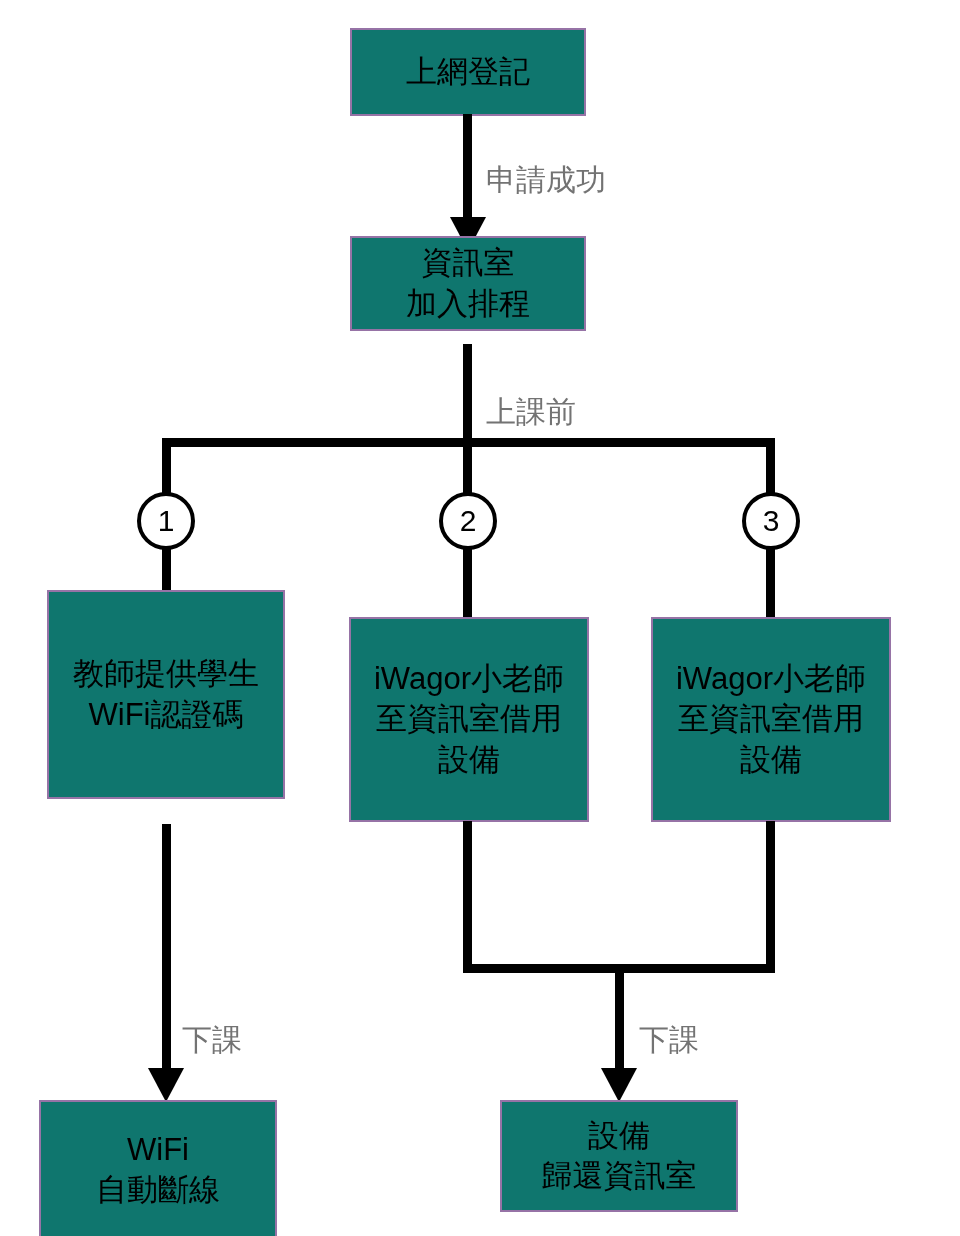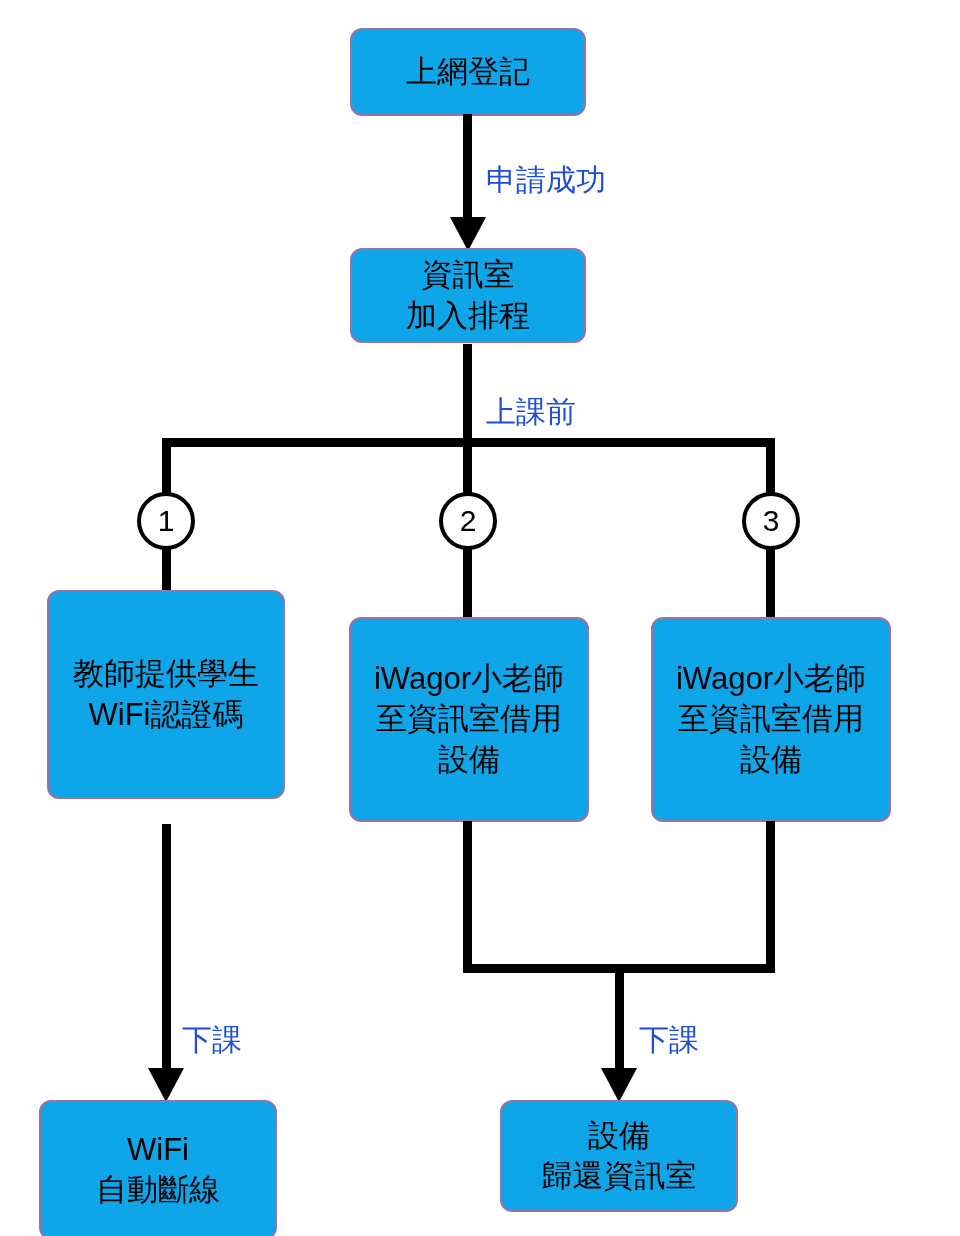--- a/index.html
+++ b/index.html
@@ -7,23 +7,23 @@
   body { font-family: "Liberation Sans", "DejaVu Sans", sans-serif; }
   .canvas {
     position: relative;
     width: 960px;
     height: 1236px;
     background: #ffffff;
     overflow: hidden;
   }
   .node {
     position: absolute;
-    background: #0ea5e9;
+    background: #0f766e;
     border: 2px solid #9673A6;
-    border-radius: 12px;
+    border-radius: 0;
     display: flex;
     align-items: center;
     justify-content: center;
     text-align: center;
     white-space: pre-line;
     font-size: 31px;
     line-height: 1.3;
     color: #000000;
   }
   .vline, .hline {
@@ -47,38 +47,38 @@
     border-radius: 50%;
     display: flex;
     align-items: center;
     justify-content: center;
     font-size: 30px;
     color: #000000;
   }
   .edge-label {
     position: absolute;
     font-size: 30px;
-    color: #1d4ed8;
+    color: #737373;
     background: #ffffff;
     padding: 0 2px;
     white-space: nowrap;
   }
 </style>
 </head>
 <body>
 
 <div class="canvas">
 
   <div class="node" style="left:350px; top:28px; width:236px; height:88px;">上網登記</div>
 
   <div class="vline" style="left:463px; top:114px; width:9px; height:104px;"></div>
   <div class="arrow-down" style="left:450px; top:217px;"></div>
   <div class="edge-label" style="left:484px; top:160px;">申請成功</div>
 
-  <div class="node" style="left:350px; top:248px; width:236px; height:95px;">資訊室
+  <div class="node" style="left:350px; top:236px; width:236px; height:95px;">資訊室
 加入排程</div>
 
   <div class="vline" style="left:463px; top:344px; width:9px; height:100px;"></div>
   <div class="edge-label" style="left:484px; top:392px;">上課前</div>
 
   <div class="hline" style="left:162px; top:438px; width:613px; height:9px;"></div>
   <div class="vline" style="left:162px; top:438px; width:9px; height:58px;"></div>
   <div class="vline" style="left:463px; top:438px; width:9px; height:58px;"></div>
   <div class="vline" style="left:766px; top:438px; width:9px; height:58px;"></div>
 

